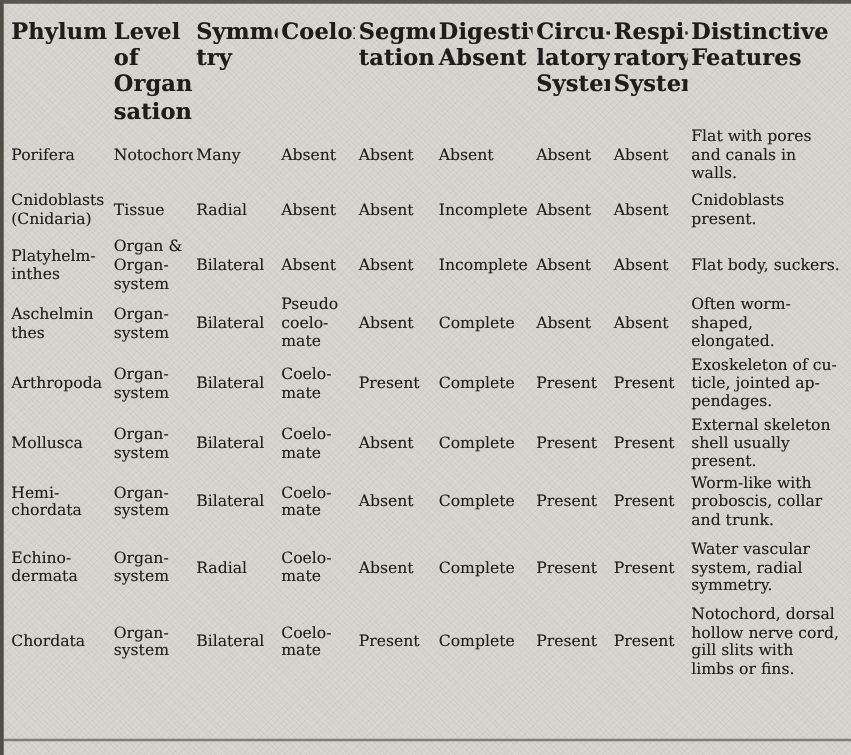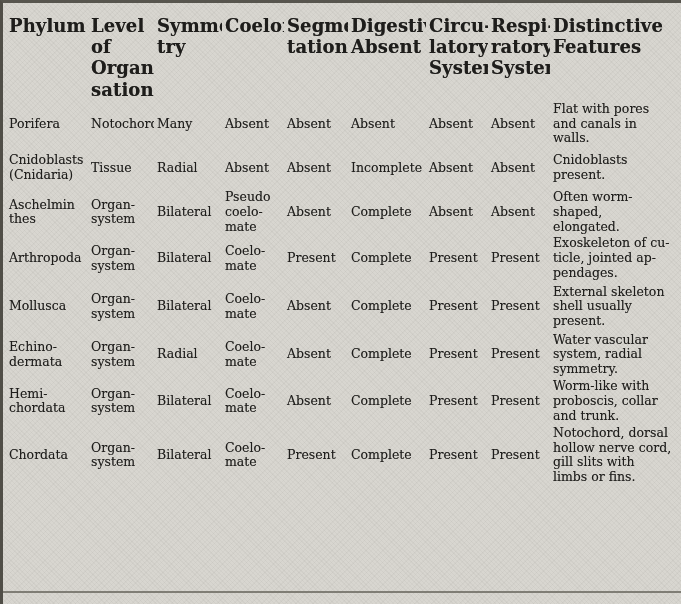--- a/index.html
+++ b/index.html
@@ -139,20 +139,34 @@
           <td>Radial</td>
           <td>Absent</td>
           <td>Absent</td>
           <td>Incomplete</td>
           <td>Absent</td>
           <td>Absent</td>
           <td>Cnidoblasts
 present.</td>
         </tr>
         <tr>
+          <td>Platyhelm-
+inthes</td>
+          <td>Organ &amp;
+Organ-
+system</td>
+          <td>Bilateral</td>
+          <td>Absent</td>
+          <td>Absent</td>
+          <td>Incomplete</td>
+          <td>Absent</td>
+          <td>Absent</td>
+          <td>Flat body, suckers.</td>
+        </tr>
+        <tr>
           <td>Aschelmin
 thes</td>
           <td>Organ-
 system</td>
           <td>Bilateral</td>
           <td>Pseudo
 coelo-
 mate</td>
           <td>Absent</td>
           <td>Complete</td>
@@ -186,50 +200,50 @@
 mate</td>
           <td>Absent</td>
           <td>Complete</td>
           <td>Present</td>
           <td>Present</td>
           <td>External skeleton
 shell usually
 present.</td>
         </tr>
         <tr>
+          <td>Hemi-
+chordata</td>
+          <td>Organ-
+system</td>
+          <td>Bilateral</td>
+          <td>Coelo-
+mate</td>
+          <td>Absent</td>
+          <td>Complete</td>
+          <td>Present</td>
+          <td>Present</td>
+          <td>Worm-like with
+proboscis, collar
+and trunk.</td>
+        </tr>
+        <tr>
           <td>Echino-
 dermata</td>
           <td>Organ-
 system</td>
           <td>Radial</td>
           <td>Coelo-
 mate</td>
           <td>Absent</td>
           <td>Complete</td>
           <td>Present</td>
           <td>Present</td>
           <td>Water vascular
 system, radial
 symmetry.</td>
-        </tr>
-        <tr>
-          <td>Hemi-
-chordata</td>
-          <td>Organ-
-system</td>
-          <td>Bilateral</td>
-          <td>Coelo-
-mate</td>
-          <td>Absent</td>
-          <td>Complete</td>
-          <td>Present</td>
-          <td>Present</td>
-          <td>Worm-like with
-proboscis, collar
-and trunk.</td>
         </tr>
         <tr>
           <td>Chordata</td>
           <td>Organ-
 system</td>
           <td>Bilateral</td>
           <td>Coelo-
 mate</td>
           <td>Present</td>
           <td>Complete</td>

